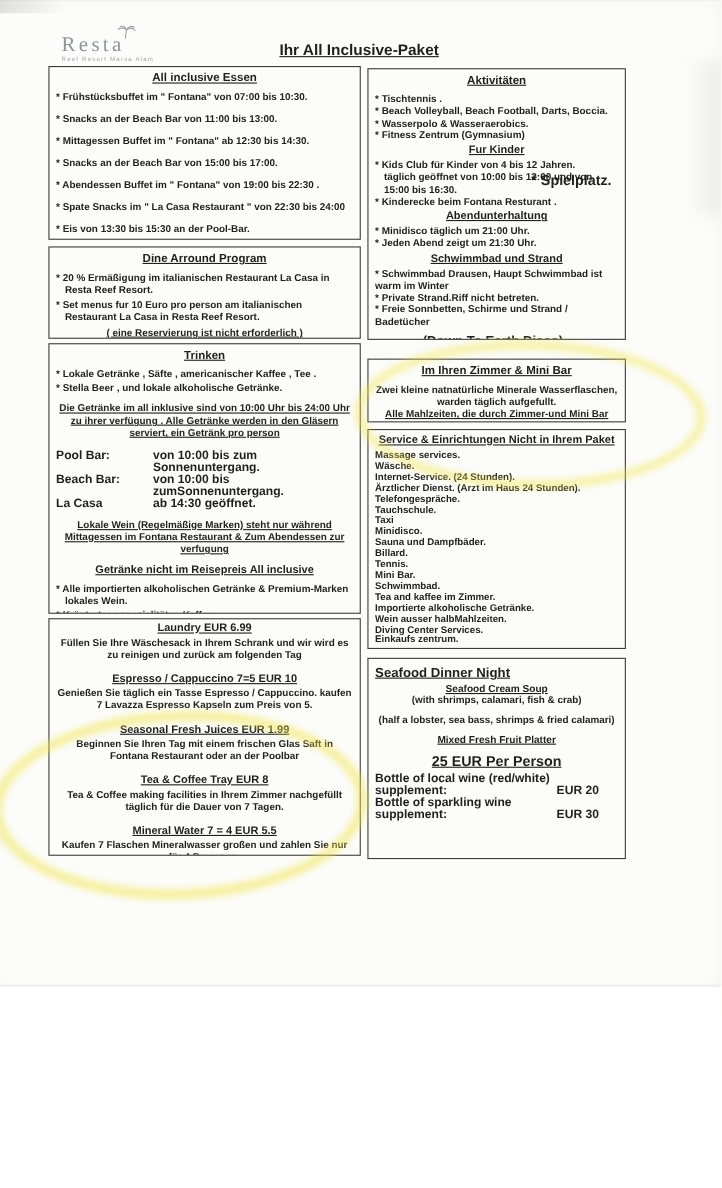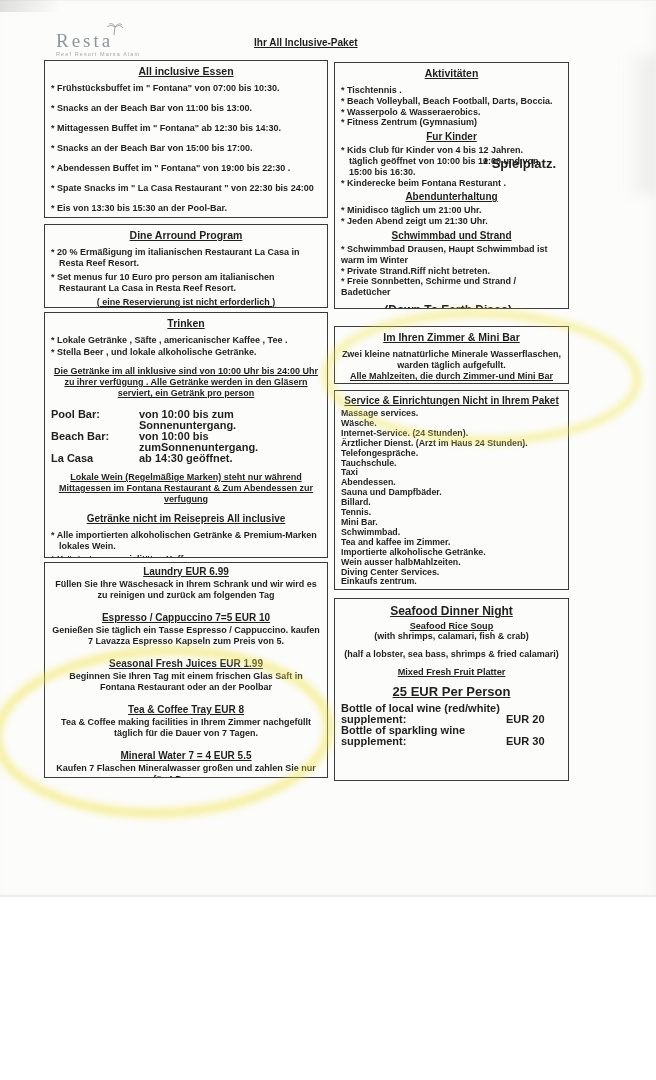--- a/index.html
+++ b/index.html
@@ -13,21 +13,21 @@
   .smudge-r{position:absolute;left:622px;top:55px;width:34px;height:140px;filter:blur(6px);
             background:linear-gradient(90deg,rgba(120,122,128,0),rgba(120,122,128,0.12));}
 
   
   .logo{position:absolute;left:56px;top:24px;width:140px;height:36px;color:#8f969b;}
   .logo-name{font-family:"Liberation Serif",serif;font-weight:normal;font-size:19px;
              letter-spacing:3px;margin-top:6px;}
   .logo-sub{font-size:5.5px;letter-spacing:1.1px;color:#a3a9ad;font-weight:normal;margin-top:-1px;}
   .palm{position:absolute;left:48px;top:-1px;}
 
-  .title{position:absolute;left:254px;top:37px;font-size:10px;text-decoration:underline;}
+  .title{position:absolute;left:254px;top:37px;font-size:14px;text-decoration:underline;}
 
   
   .b{position:absolute;border:1.6px solid #3b3b3b;box-sizing:border-box;
      padding:3px 6px;overflow:hidden;background:rgba(255,255,255,0.2);}
   .l{left:44px;width:284px;}
   .r{left:334px;width:235px;}
   .bx-l1{top:60px;height:158px;}
   .bx-l2{top:224px;height:84px;}
   .bx-l3{top:312px;height:246px;}
   .bx-l4{top:562px;height:216px;}
@@ -62,21 +62,21 @@
   .kinder-main{font-size:9px;line-height:10.8px;padding-left:8px;text-indent:-8px;width:190px;}
   .kinder-side{position:absolute;right:6px;top:11px;font-size:13px;}
   .disco-t{text-align:center;font-size:12px;text-decoration:underline;margin-top:5px;}
 
   .zim-body{font-size:9px;line-height:10.5px;text-align:center;}
   .zim-note{font-size:9px;line-height:10.5px;text-align:center;text-decoration:underline;margin-top:1px;}
 
   .svc-title{text-align:center;font-size:10px;text-decoration:underline;margin:1px 0 3px;}
   .svc{font-size:8.8px;line-height:9.9px;}
 
-  .sea-title{text-align:center;font-size:12px;text-decoration:underline;margin:2px 0 3px;}
+  .sea-title{font-size:12px;text-decoration:underline;margin:2px 0 3px;}
   .crs{text-align:center;margin-bottom:7px;}
   .crs-n{font-size:9.2px;text-decoration:underline;}
   .crs-d{font-size:9px;line-height:11px;}
   .sea-price{text-align:center;font-size:13px;text-decoration:underline;margin:1px 0 4px;}
   .sup{display:flex;font-size:11px;line-height:11px;align-items:flex-end;}
   .sup-l{flex:1;}
   .sup-p{width:56px;flex:none;}
 
   
   .hl{position:absolute;border-radius:50%;pointer-events:none;filter:blur(3px);}
@@ -241,40 +241,40 @@
     <div class="svc-title">Service &amp; Einrichtungen Nicht in Ihrem Paket</div>
     <div>
 
     <div class="svc">Massage services.</div>
         <div class="svc">Wäsche.</div>
         <div class="svc">Internet-Service.  (24 Stunden).</div>
         <div class="svc">Ärztlicher Dienst.  (Arzt im Haus 24 Stunden).</div>
         <div class="svc">Telefongespräche.</div>
         <div class="svc">Tauchschule.</div>
         <div class="svc">Taxi</div>
-        <div class="svc">Abendessen.</div>
+        <div class="svc">Minidisco.</div>
         <div class="svc">Sauna und Dampfbäder.</div>
         <div class="svc">Billard.</div>
         <div class="svc">Tennis.</div>
         <div class="svc">Mini Bar.</div>
         <div class="svc">Schwimmbad.</div>
         <div class="svc">Tea and kaffee im Zimmer.</div>
         <div class="svc">Importierte alkoholische Getränke.</div>
         <div class="svc">Wein ausser halbMahlzeiten.</div>
         <div class="svc">Diving Center Services.</div>
         <div class="svc">Einkaufs zentrum.</div>
       </div>
   </div>
 
   <div class="b r bx-r4">
     <div class="sea-title">Seafood Dinner Night</div>
     <div>
 
         <div class="crs">
-          <div class="crs-n">Seafood Rice Soup</div>
+          <div class="crs-n">Seafood Cream Soup</div>
           <div class="crs-d">(with shrimps, calamari, fish &amp; crab)</div>
         </div>
 
 
         <div class="crs">
           <div class="crs-d">(half a lobster, sea bass, shrimps &amp; fried calamari)</div>
         </div>
 
         <div class="crs">
           <div class="crs-n">Mixed Fresh Fruit Platter</div>

